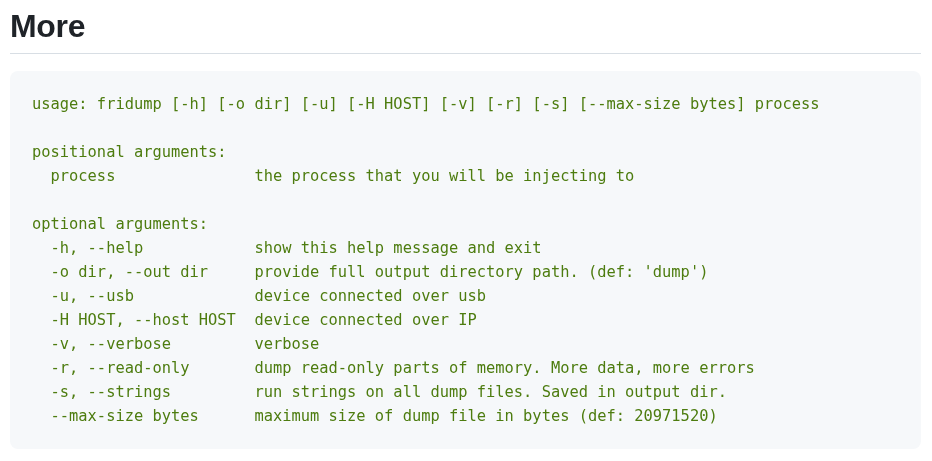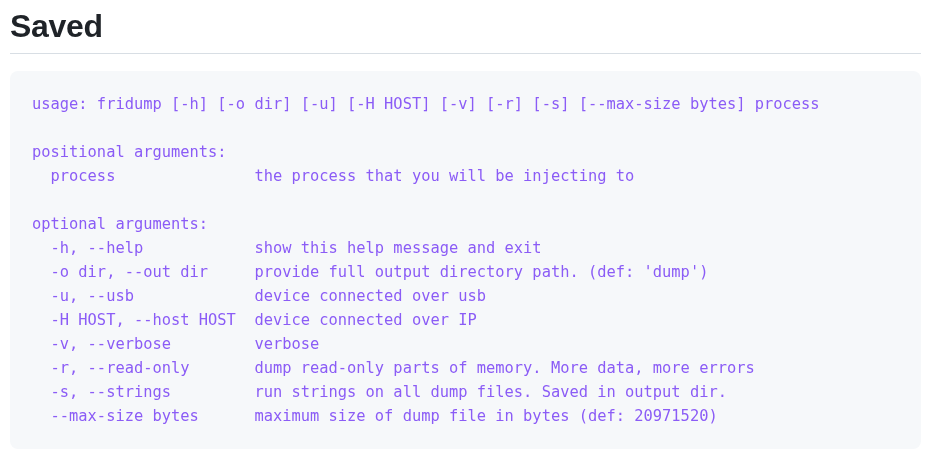--- a/index.html
+++ b/index.html
@@ -32,30 +32,30 @@
     border-radius: 8px;
     padding: 21px 22px;
     box-sizing: border-box;
     overflow: hidden;
   }
   .code-block pre {
     margin: 0;
     font-family: "DejaVu Sans Mono", "Liberation Mono", monospace;
     font-size: 15.4px;
     line-height: 24px;
-    color: #8b5cf6;
+    color: #4d7c0f;
     white-space: pre;
     tab-size: 8;
   }
 </style>
 </head>
 <body>
 
 <div class="page">
-  <h1 class="section-title">Saved</h1>
+  <h1 class="section-title">More</h1>
 
   <div class="code-block">
     <pre>usage: fridump [-h] [-o dir] [-u] [-H HOST] [-v] [-r] [-s] [--max-size bytes] process
 
 positional arguments:
   process               the process that you will be injecting to
 
 optional arguments:
   -h, --help            show this help message and exit
   -o dir, --out dir     provide full output directory path. (def: 'dump')

